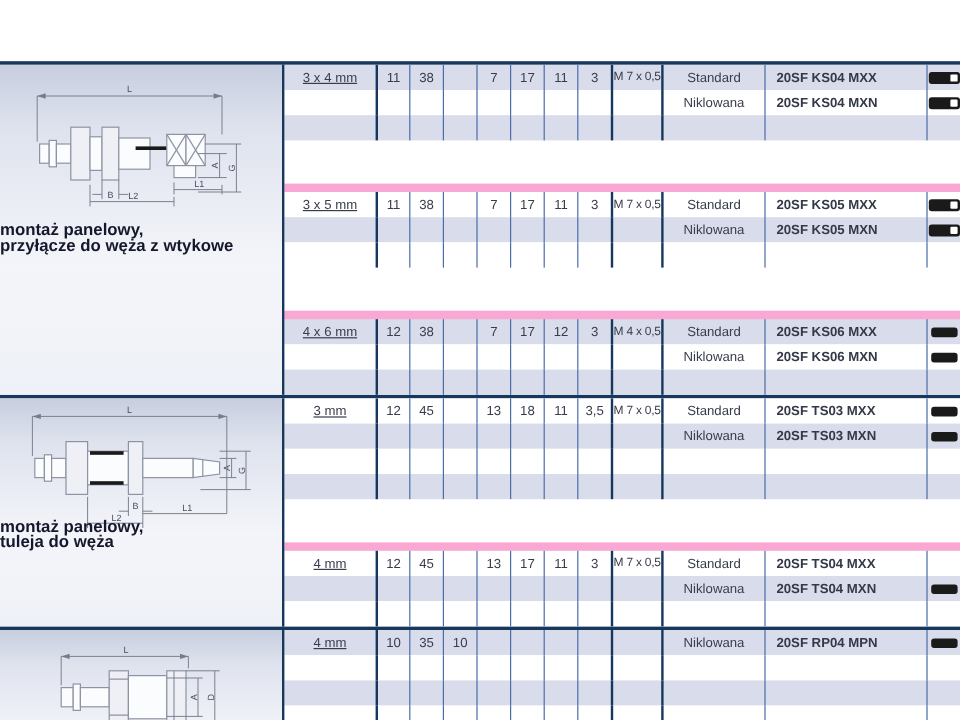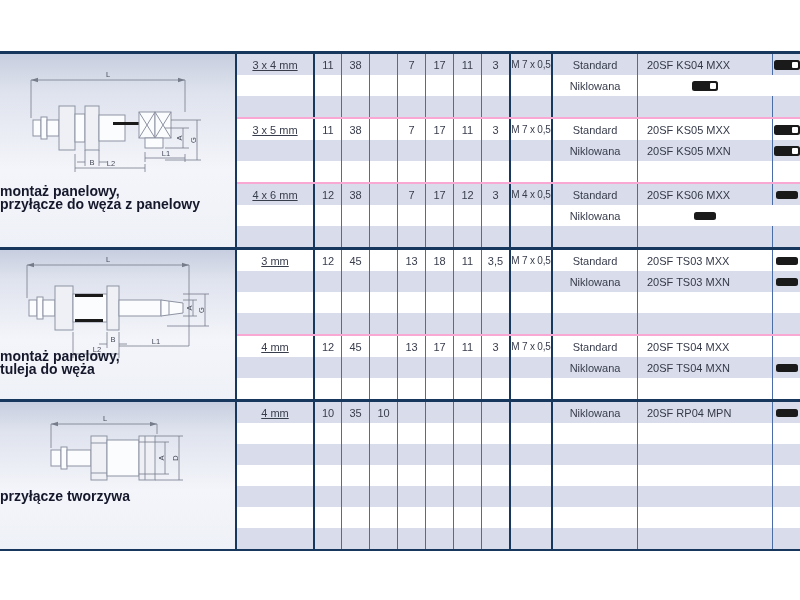--- a/index.html
+++ b/index.html
@@ -16,28 +16,28 @@
          background:linear-gradient(180deg,#c7cedf 0%,#dfe3ee 20%,#f4f5fa 60%,#eef1f7 100%);}
   .dcell svg{position:absolute;left:17px;}
   .caption{position:absolute;left:0;width:100%;text-align:left;
            font-weight:700;font-size:14px;line-height:13px;color:#15172b;}
   
   .rows{width:563px;}
   .trow{display:grid;
         grid-template-columns:76px 28px 28px 28px 28px 28px 28px 28px 42px 86px 135px 28px;
         height:21px;background:#ffffff;box-sizing:content-box;}
   .trow.alt{background:#d9ddeb;}
-  .trow.gstart{border-top:2px solid #f9a8d4;}
+  .trow.gstart{border-top:7px solid #f9a8d4;margin-top:36px;}
   .tcell{display:flex;align-items:center;justify-content:center;
          font-size:11px;color:#383d4c;border-left:1px solid #4a6da8;
          overflow:hidden;white-space:nowrap;box-sizing:border-box;}
   .tcell.c0{border-left:none;text-decoration:underline;}
   .tcell.c1,.tcell.c8,.tcell.c9{border-left:2px solid #17375d;}
   .tcell.c8{font-size:10px;letter-spacing:-0.2px;}
-  .tcell.c10{justify-content:flex-start;padding-left:9px;font-weight:400;color:#343948;}
+  .tcell.c10{justify-content:flex-start;padding-left:9px;font-weight:700;color:#343948;}
   
   .sizebar{display:inline-block;position:relative;background:#1a1a1a;border-radius:2.5px;}
   .sizebar.full{width:22px;height:8px;}
   .sizebar.partial{width:26px;height:10px;}
   .sizebar.partial .fill{position:absolute;right:2px;top:2px;width:6px;height:6px;
                          background:#ffffff;border-radius:1px;}
   
   .ln{stroke:#8d93a3;fill:none;stroke-width:1;}
   .fc{fill:#fbfcfd;stroke:#8d93a3;stroke-width:1;}
   .fc2{fill:#eef0f5;stroke:#8d93a3;stroke-width:1;}
@@ -100,21 +100,21 @@
           <line class="dm" x1="128" y1="90" x2="168" y2="90"></line>
           <text class="lbl" x="149" y="88" text-anchor="middle">L1</text>
 
           <line class="dm" x1="58" y1="86" x2="58" y2="104"></line>
           <line class="dm" x1="128" y1="96" x2="128" y2="104"></line>
           <line class="dm" x1="58" y1="100" x2="128" y2="100"></line>
           <text class="lbl" x="94" y="98" text-anchor="middle">L2</text>
         </svg>
         <div class="caption" style="top:131px;">
           <div>montaż panelowy,</div>
-          <div>przyłącze do węża z panelowy</div>
+          <div>przyłącze do węża z wtykowe</div>
         </div>
       </div>
       <div class="rows">
           <div class="trow alt">
             <div class="tcell c0">3 x 4 mm</div>
             <div class="tcell c1">11</div>
             <div class="tcell c2">38</div>
             <div class="tcell c3"></div>
             <div class="tcell c4">7</div>
             <div class="tcell c5">17</div>
@@ -133,20 +133,21 @@
             <div class="tcell c0"></div>
             <div class="tcell c1"></div>
             <div class="tcell c2"></div>
             <div class="tcell c3"></div>
             <div class="tcell c4"></div>
             <div class="tcell c5"></div>
             <div class="tcell c6"></div>
             <div class="tcell c7"></div>
             <div class="tcell c8"></div>
             <div class="tcell c9">Niklowana</div>
+            <div class="tcell c10">20SF KS04 MXN</div>
             <div class="tcell c11">
               <span class="sizebar partial">
                 <span class="fill"></span>
               </span>
             </div>
           </div>
           <div class="trow alt">
             <div class="tcell c0"></div>
             <div class="tcell c1"></div>
             <div class="tcell c2"></div>
@@ -230,20 +231,21 @@
             <div class="tcell c0"></div>
             <div class="tcell c1"></div>
             <div class="tcell c2"></div>
             <div class="tcell c3"></div>
             <div class="tcell c4"></div>
             <div class="tcell c5"></div>
             <div class="tcell c6"></div>
             <div class="tcell c7"></div>
             <div class="tcell c8"></div>
             <div class="tcell c9">Niklowana</div>
+            <div class="tcell c10">20SF KS06 MXN</div>
             <div class="tcell c11">
               <span class="sizebar full"></span>
             </div>
           </div>
           <div class="trow alt">
             <div class="tcell c0"></div>
             <div class="tcell c1"></div>
             <div class="tcell c2"></div>
             <div class="tcell c3"></div>
             <div class="tcell c4"></div>

